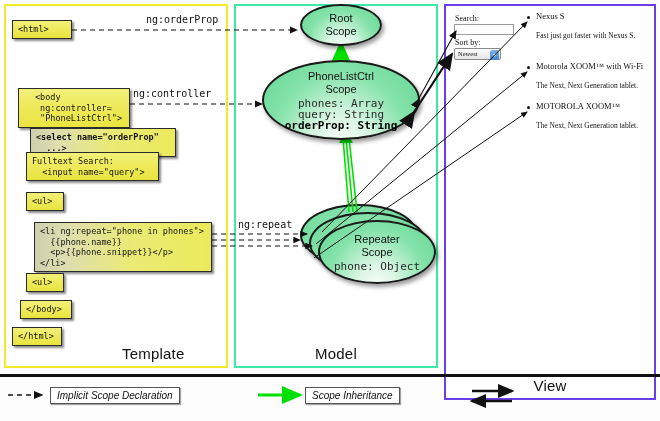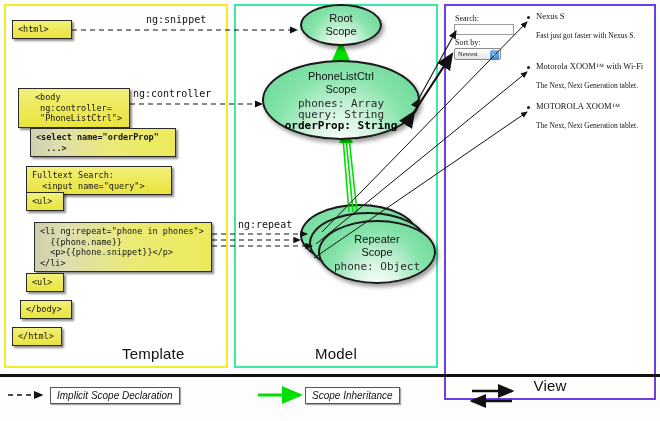--- a/index.html
+++ b/index.html
@@ -231,37 +231,37 @@
 
   <div class="codebox" style="left:12px;  top:20px;  width:60px;">&lt;html&gt;</div>
 
   <div class="codebox" style="left:18px;  top:88px;  width:112px;padding-left:16px;">&lt;body
  ng:controller=
  "PhoneListCtrl"&gt;</div>
 
   <div class="codebox bold grad-grey" style="left:30px; top:128px; width:146px;">&lt;select name="orderProp"
   ...&gt;</div>
 
-  <div class="codebox" style="left:26px;  top:166px; width:146px;">Fulltext Search:
+  <div class="codebox" style="left:26px;  top:152px; width:133px;">Fulltext Search:
   &lt;input name="query"&gt;</div>
 
   <div class="codebox" style="left:26px;  top:192px; width:38px;">&lt;ul&gt;</div>
 
   <div class="codebox grad-grey" style="left:34px; top:222px; width:178px;">&lt;li ng:repeat="phone in phones"&gt;
   {{phone.name}}
   &lt;p&gt;{{phone.snippet}}&lt;/p&gt;
 &lt;/li&gt;</div>
 
   <div class="codebox" style="left:26px;  top:273px; width:38px;">&lt;ul&gt;</div>
 
   <div class="codebox" style="left:20px;  top:300px; width:52px;">&lt;/body&gt;</div>
 
   <div class="codebox" style="left:12px;  top:327px; width:50px;">&lt;/html&gt;</div>
 
-  <div class="conn-label" style="left:146px; top:14px;">ng:snippet</div>
+  <div class="conn-label" style="left:146px; top:14px;">ng:orderProp</div>
   <div class="conn-label" style="left:133px; top:88px;">ng:controller</div>
   <div class="conn-label" style="left:238px; top:219px;">ng:repeat</div>
 
   <div class="scope" id="root-scope" style="left:300px; top:4px; width:82px; height:42px;">
     <div class="sc-title">
       <span>Root</span><br>
       <span>Scope</span>
     </div>
   </div>
 

